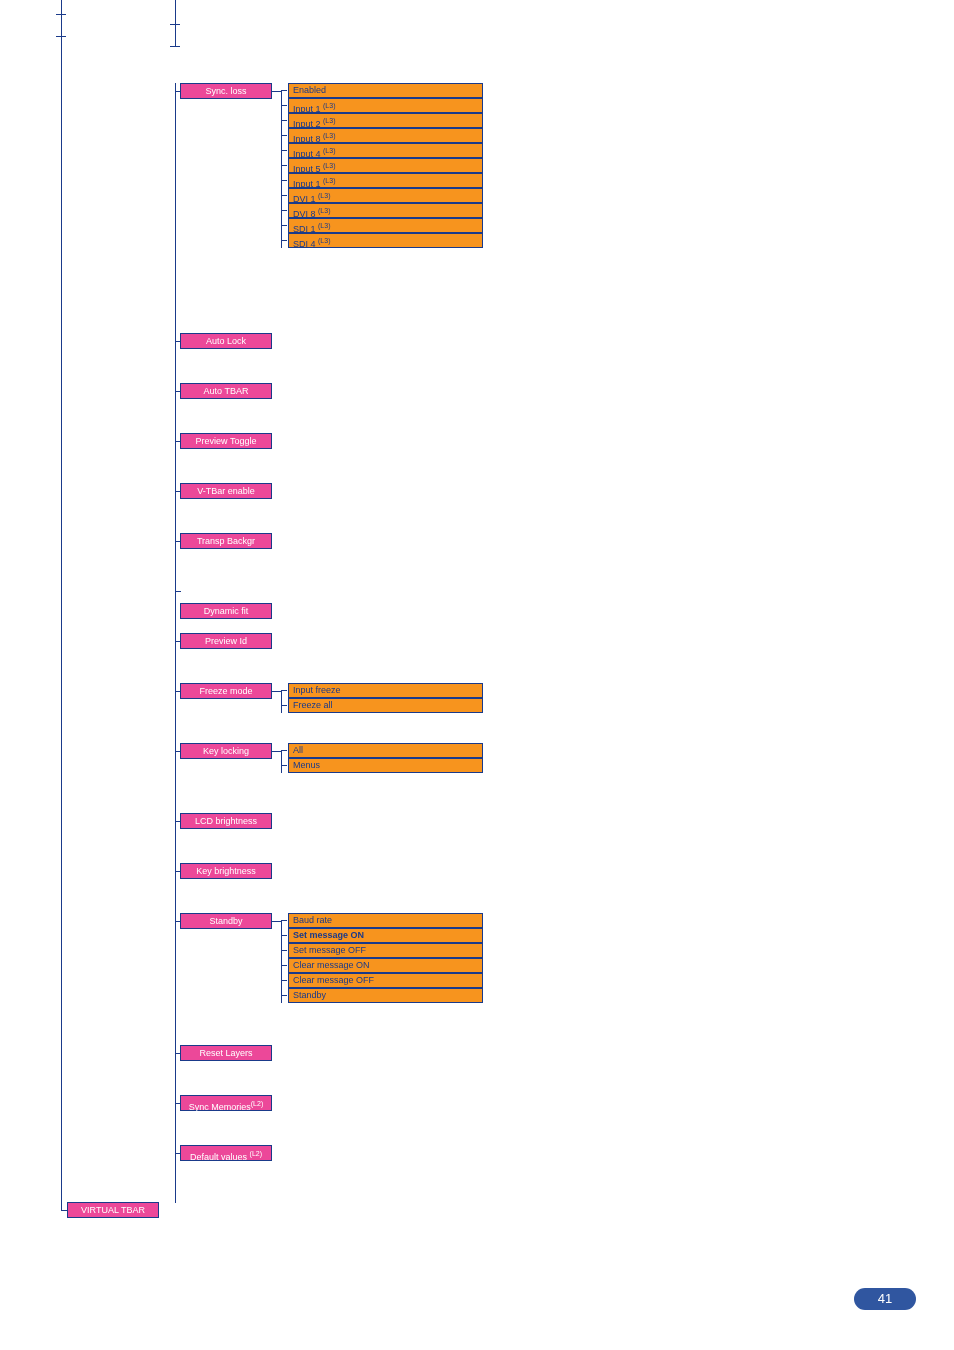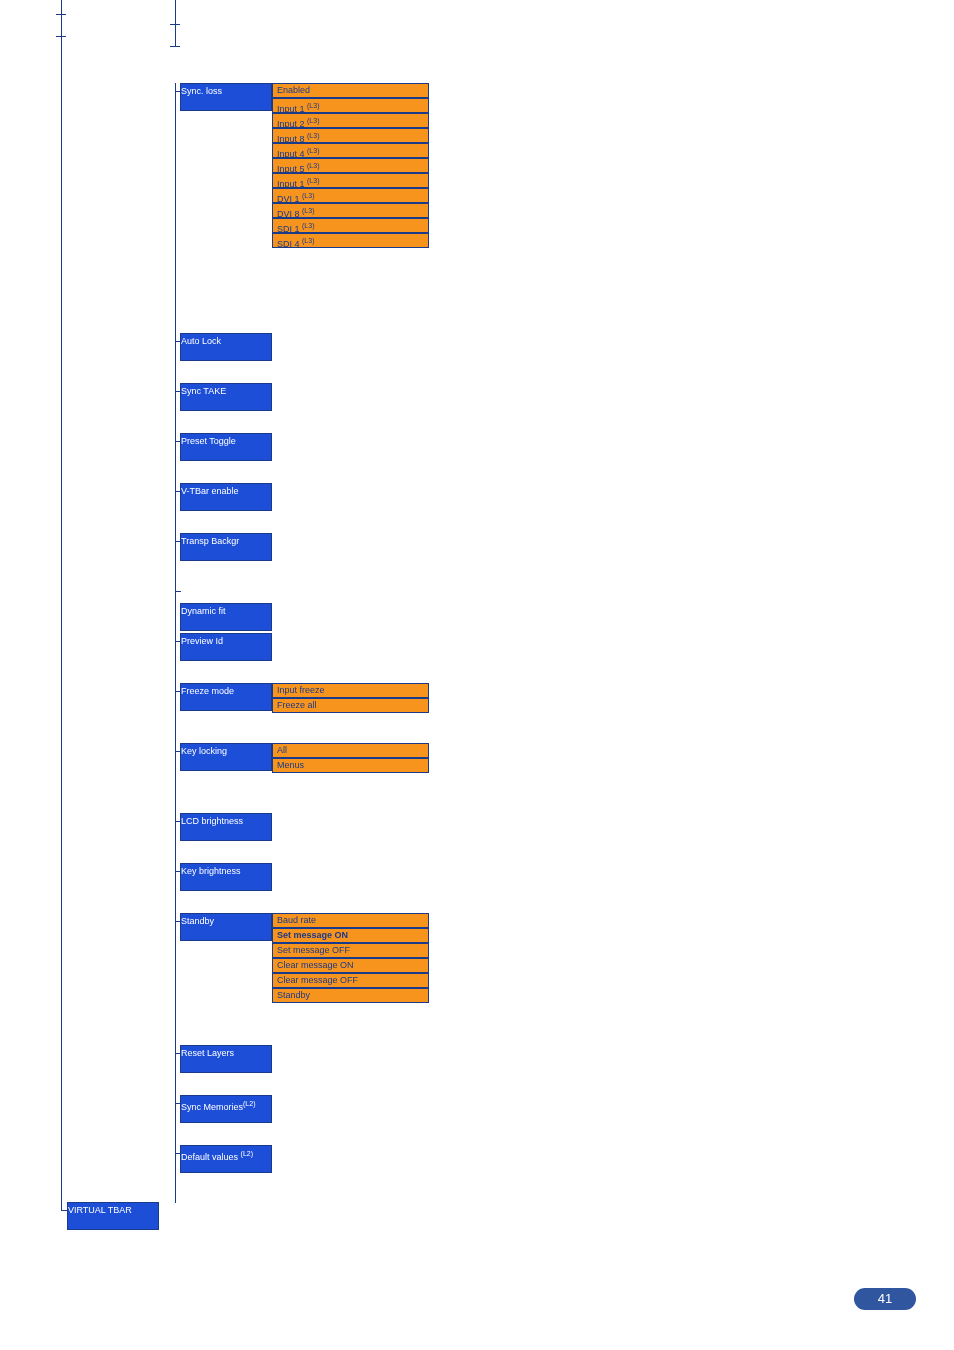--- a/index.html
+++ b/index.html
@@ -5,23 +5,23 @@
   html,body{margin:0;padding:0;background:#ffffff;font-family:Arial,Helvetica,sans-serif;font-size:10px;color:#ffffff}
   .page{position:relative;width:954px;height:1350px;background:#ffffff}
   
   .vline{position:absolute;width:1px;background:#1a3a8a}
   .v-main{left:61px;top:0;height:1210px}
   .v-col1{left:175px;top:0;height:46px}
   .v-col2{left:175px;top:83px;height:1120px}
   .hline{position:absolute;height:1px;background:#1a3a8a}
   
   .col1{position:absolute;left:180px;width:92px}
-  .col2{position:absolute;left:272px;width:157px}
+  .col2{position:absolute;left:288px;width:195px}
   
-  .btn-blue{box-sizing:border-box;height:28px;line-height:15px;background:#1d4ed8;border:1px solid #1a3a8a;color:#ffffff;font-size:9px;white-space:nowrap}
+  .btn-blue{box-sizing:border-box;height:16px;line-height:15px;text-align:center;background:#ec4899;border:1px solid #1a3a8a;color:#ffffff;font-size:9px;white-space:nowrap}
   
   .btn-orange{box-sizing:border-box;height:15px;line-height:13px;padding-left:4px;background:#f7941e;border:1px solid #1a3a8a;color:#1a3a8a;font-size:9px}
   .btn-orange .sup{font-size:7px;vertical-align:super}
   
   .tick{position:absolute;width:6px;height:1px;background:#1a3a8a}
   .tickR{position:absolute;width:6px;height:1px;background:#1a3a8a}
   
   .pagenum{position:absolute;right:38px;bottom:40px;width:62px;height:22px;border-radius:11px;background:#3056a0;color:#ffffff;text-align:center;line-height:22px;font-size:13px}
 </style>
 </head>
@@ -65,24 +65,24 @@
       <div class="tickR" style="left: 281px; top: 225px;"></div>
       <div class="col2 btn-orange" style="top: 218px;"><span>SDI 1 </span><span class="sup">(L3)</span></div>
       <div class="tickR" style="left: 281px; top: 240px;"></div>
       <div class="col2 btn-orange" style="top: 233px;"><span>SDI 4 </span><span class="sup">(L3)</span></div>
     </div>
 
   <div class="tick" style="left:175px;top:341px"></div>
   <div class="col1 btn-blue" style="top:333px">Auto Lock</div>
 
   <div class="tick" style="left:175px;top:391px"></div>
-  <div class="col1 btn-blue" style="top:383px">Sync TAKE</div>
+  <div class="col1 btn-blue" style="top:383px">Auto TBAR</div>
 
   <div class="tick" style="left:175px;top:441px"></div>
-  <div class="col1 btn-blue" style="top:433px">Preset Toggle</div>
+  <div class="col1 btn-blue" style="top:433px">Preview Toggle</div>
 
   <div class="tick" style="left:175px;top:491px"></div>
   <div class="col1 btn-blue" style="top:483px">V-TBar enable</div>
 
   <div class="tick" style="left:175px;top:541px"></div>
   <div class="col1 btn-blue" style="top:533px">Transp Backgr</div>
 
   <div class="tick" style="left:175px;top:591px"></div>
   <div class="col1 btn-blue" style="top:603px">Dynamic fit</div>
 

